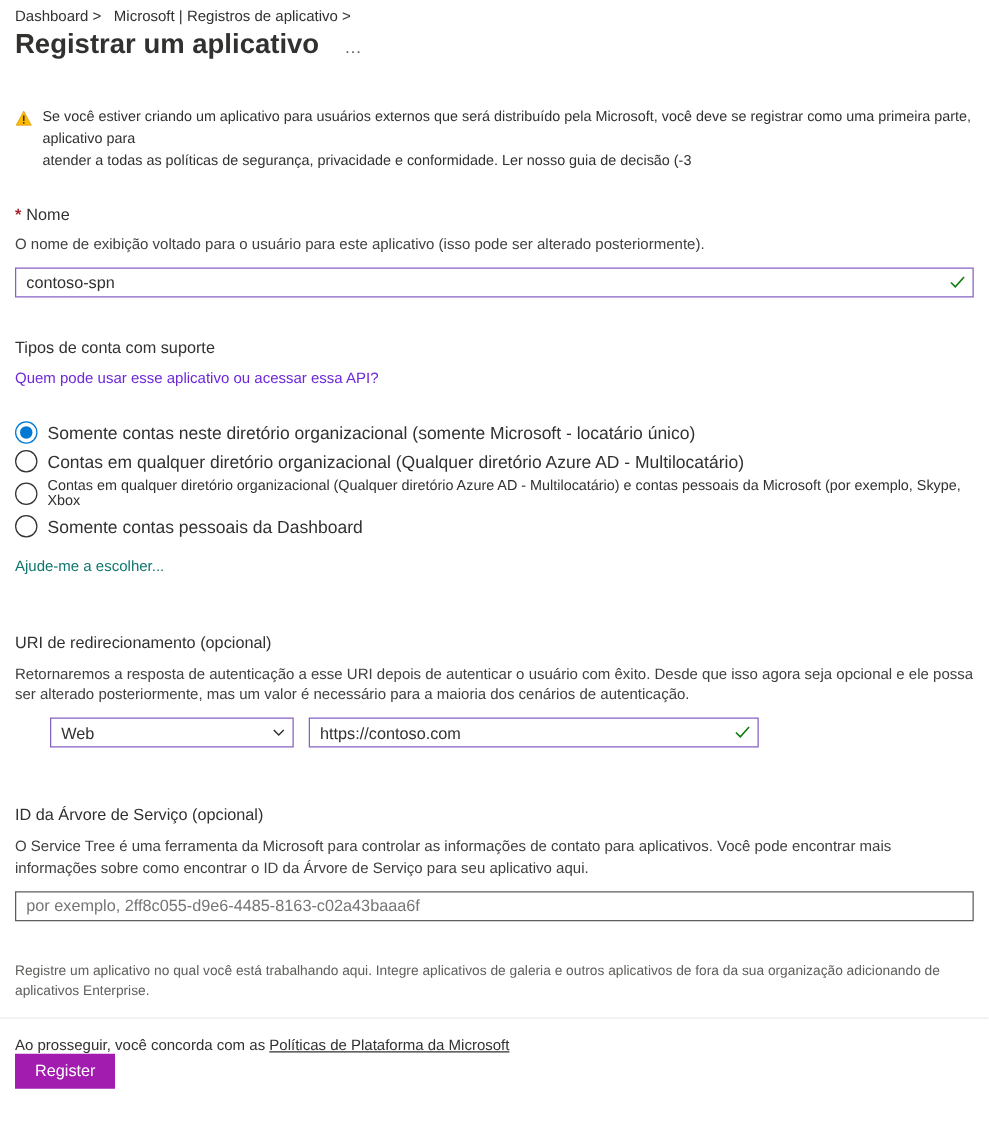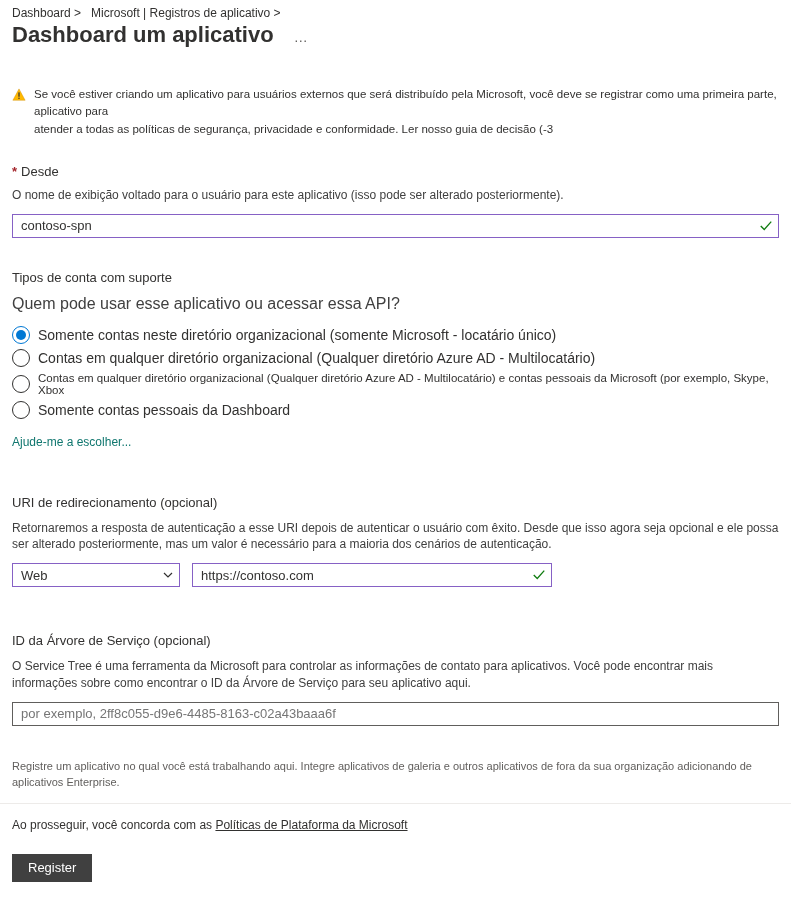--- a/index.html
+++ b/index.html
@@ -106,23 +106,23 @@
       width: 14px;
       height: 14px;
       pointer-events: none;
     }
     .section-heading {
       font-size: 13px;
       color: #323130;
       margin-bottom: 10px;
     }
     .section-subtext {
-      font-size: 16px;
-      color: #404040;
-      margin-bottom: 13px;
+      font-size: 12px;
+      color: #6d28d9;
+      margin-bottom: 28px;
     }
     .radio-group {
       display: flex;
       flex-direction: column;
       gap: 5px;
       margin-bottom: 16px;
     }
     .radio-row {
       display: flex;
       align-items: center;
@@ -168,29 +168,30 @@
       display: flex;
       gap: 12px;
       align-items: center;
     }
     .dropdown {
       position: relative;
       display: flex;
       align-items: center;
     }
     .dropdown-select {
-      width: 168px;
+      width: 195px;
       height: 24px;
       border: 1px solid #8661c5;
       padding: 2px 24px 2px 8px;
       font-size: 13px;
       background: #fff;
       color: #323130;
       display: flex;
       align-items: center;
+      margin-left: 28px;
     }
     .chevron {
       position: absolute;
       right: 6px;
       top: 50%;
       transform: translateY(-50%);
       width: 12px;
       height: 12px;
       pointer-events: none;
     }
@@ -221,28 +222,27 @@
       border: none;
       border-top: 1px solid #edebe9;
       margin: 0 -12px 14px -12px;
     }
     .footer {
       padding: 0 0 12px 0;
     }
     .consent-text {
       font-size: 12px;
       color: #323130;
-      margin-bottom: 22px;
     }
     .consent-link {
       color: #323130;
       text-decoration: underline;
     }
     .register-btn {
-      background: #404040;
+      background: #a21caf;
       color: #ffffff;
       border: none;
       padding: 6px 16px 7px 16px;
       font-size: 13px;
       font-family: inherit;
       cursor: pointer;
     }
     .placeholder-text {
       color: #605e5c;
     }
@@ -251,21 +251,21 @@
 <body>
 
 <div class="page">
   <div class="breadcrumb">
     <span class="breadcrumb-item">Dashboard &gt;</span>
     <span> &nbsp;</span>
     <span class="breadcrumb-item">Microsoft | Registros de aplicativo &gt;</span>
   </div>
 
   <div class="page-header">
-    <h1 class="page-title">Dashboard um aplicativo</h1>
+    <h1 class="page-title">Registrar um aplicativo</h1>
     <span class="more-dots">…</span>
   </div>
 
   <div class="warning-box">
     <span>
       <svg class="warning-icon" viewBox="0 0 16 16">
         <path d="M8 1 L15 14 L1 14 Z" fill="#ffb900" stroke="#d18f00" stroke-width="0.5"></path>
         <rect x="7.3" y="5" width="1.4" height="5" fill="#323130"></rect>
         <rect x="7.3" y="11" width="1.4" height="1.5" fill="#323130"></rect>
       </svg>
@@ -273,21 +273,21 @@
     <div class="warning-text">
       <span>Se você estiver criando um aplicativo para usuários externos que será distribuído pela Microsoft, você deve se registrar como uma primeira parte, aplicativo para</span><br>
       <span>atender a todas as políticas de segurança, privacidade e conformidade. </span>
       <span class="warning-link">Ler nosso guia de decisão (-3</span>
     </div>
   </div>
 
   <div class="section">
     <div class="field-label">
       <span class="required-star">*</span>
-      <span>Desde</span>
+      <span>Nome</span>
     </div>
     <div class="field-desc">O nome de exibição voltado para o usuário para este aplicativo (isso pode ser alterado posteriormente).</div>
     <div class="text-input-wrap">
       <input type="text" class="text-input" value="contoso-spn" style="">
       <span>
         <svg class="check-icon" viewBox="0 0 16 16">
           <path d="M2 8 L6 12 L14 3" stroke="#107c10" stroke-width="1.5" fill="none"></path>
         </svg>
       </span>
     </div>

